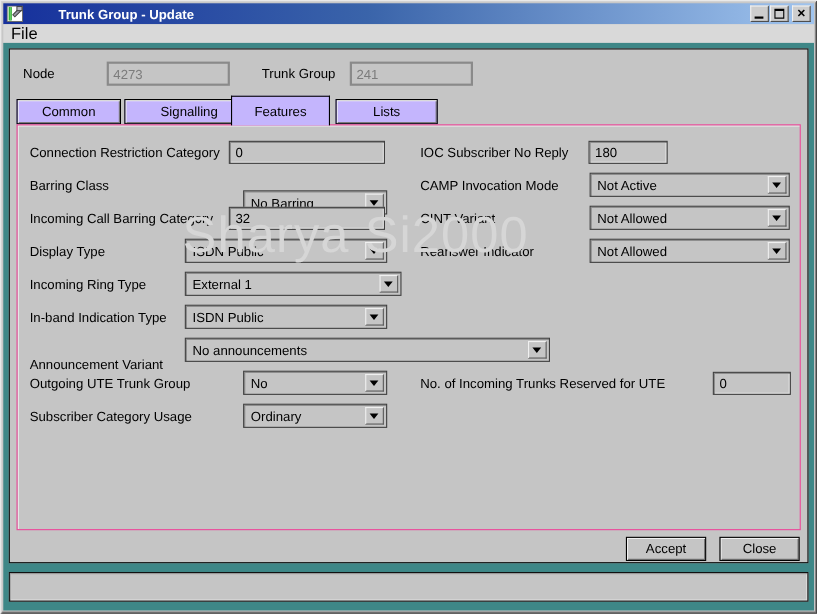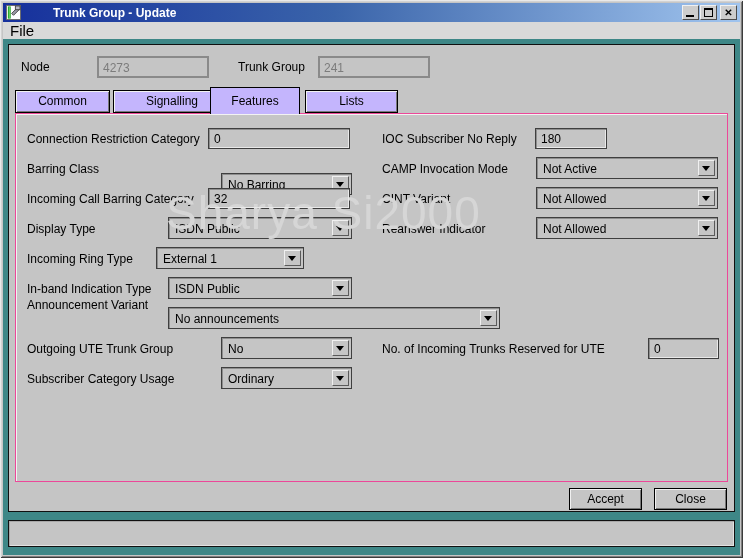--- a/index.html
+++ b/index.html
@@ -150,36 +150,36 @@
 
         <div class="flabel" style="left:11px;top:108px">Display Type</div>
         <div class="select" style="left:152px;top:103px;width:184px">
           <span class="val">ISDN Public</span>
           <span class="arrow-btn">
               <span class="tri"></span>
             </span>
         </div>
 
         <div class="flabel" style="left:11px;top:138px">Incoming Ring Type</div>
-        <div class="select" style="left:140px;top:133px;width:148px">
+        <div class="select" style="left:152px;top:133px;width:197px">
           <span class="val">External 1</span>
           <span class="arrow-btn">
               <span class="tri"></span>
             </span>
         </div>
 
         <div class="flabel" style="left:11px;top:168px">In-band Indication Type</div>
         <div class="select" style="left:152px;top:163px;width:184px">
           <span class="val">ISDN Public</span>
           <span class="arrow-btn">
               <span class="tri"></span>
             </span>
         </div>
 
-        <div class="flabel" style="left:11px;top:184px">Announcement Variant</div>
+        <div class="flabel" style="left:11px;top:210px">Announcement Variant</div>
         <div class="select" style="left:152px;top:193px;width:332px">
           <span class="val">No announcements</span>
           <span class="arrow-btn">
               <span class="tri"></span>
             </span>
         </div>
 
         <div class="flabel" style="left:11px;top:228px">Outgoing UTE Trunk Group</div>
         <div class="select" style="left:205px;top:223px;width:131px">
           <span class="val">No</span>

